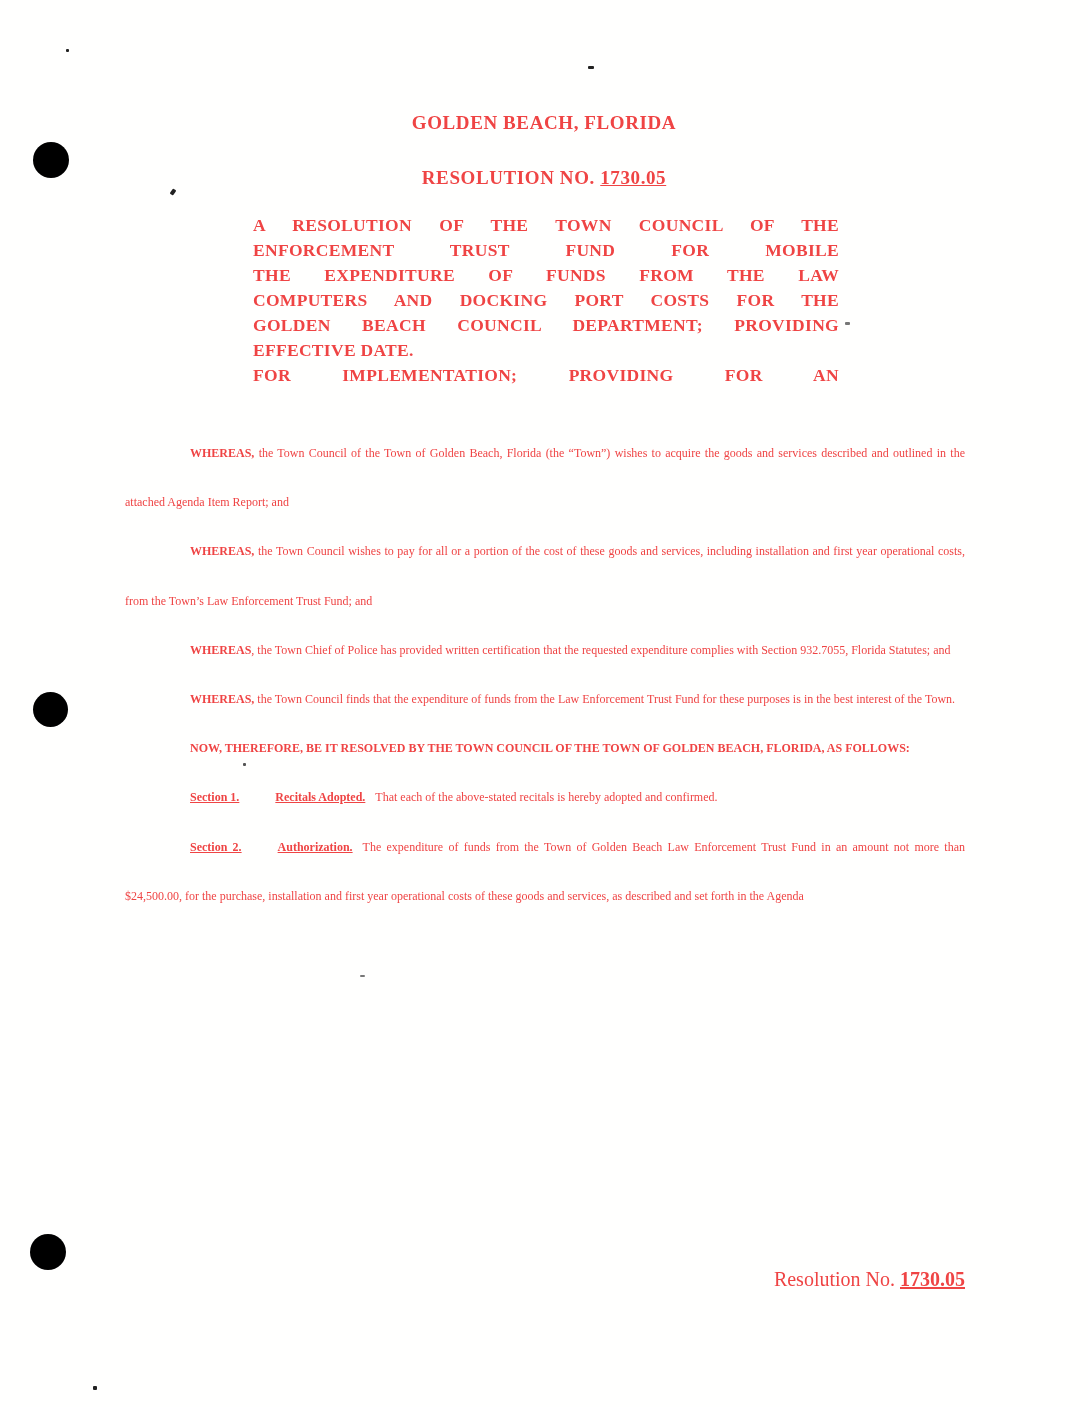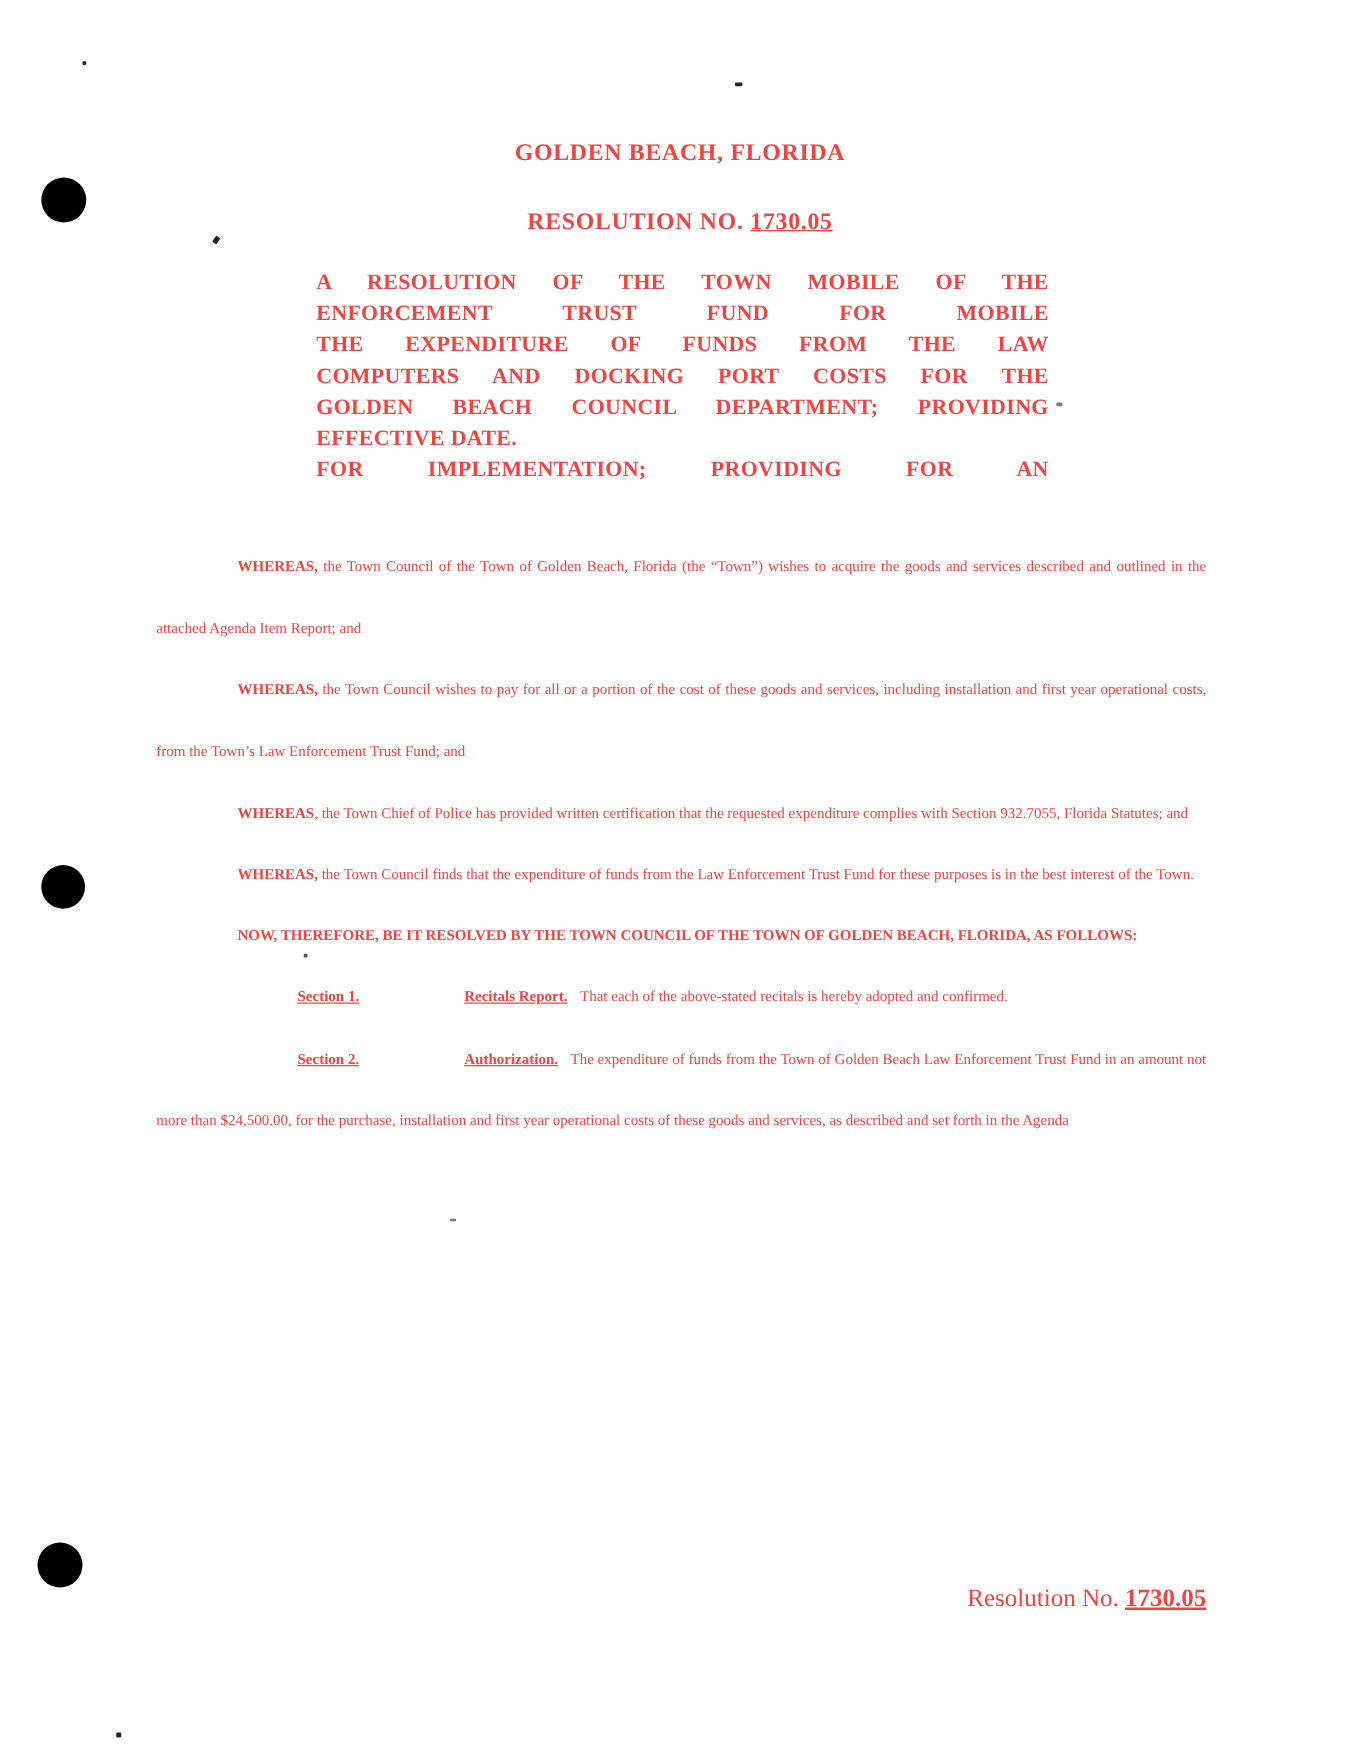--- a/index.html
+++ b/index.html
@@ -39,21 +39,21 @@
 
   
   .body-text {
     position: absolute; top: 429px; left: 125px; width: 840px;
     font-size: 12px; line-height: 49.2px;
     text-align: justify;
   }
   .par { text-indent: 65px; }
   .allbold { font-weight: bold; }
   .lead { font-weight: bold; }
-  .section-num, .section-head { font-weight: bold; text-decoration: underline; margin-left: 48px; }
+  .section-num, .section-head { font-weight: bold; text-decoration: underline; }
   .sec-gap { display: inline-block; width: 36px; }
   .head-gap { display: inline-block; width: 10px; }
 
   .footer {
     position: absolute; top: 1268px; left: 125px; width: 840px;
     text-align: right; font-size: 20px;
   }
   .footer .num { font-weight: bold; text-decoration: underline; }
 </style>
 </head>
@@ -71,40 +71,40 @@
   <div class="speck" style="left:243px; top:763px; width:3px; height:3px; background:#555;"></div>
   <div class="speck" style="left:360px; top:975px; width:5px; height:2px; background:#777;"></div>
   <div class="speck" style="left:93px; top:1386px; width:4px; height:4px;"></div>
 
   <div class="doc-header">
     <div>GOLDEN BEACH, FLORIDA</div>
     <div class="res-line"><span>RESOLUTION NO. </span><span class="underlined">1730.05</span></div>
   </div>
 
   <div class="title-block">
-    <div class="title-line">A RESOLUTION OF THE TOWN MOBILE OF THE</div>
+    <div class="title-line">A RESOLUTION OF THE TOWN COUNCIL OF THE</div>
     <div class="title-line">ENFORCEMENT TRUST FUND FOR MOBILE</div>
     <div class="title-line">THE EXPENDITURE OF FUNDS FROM THE LAW</div>
     <div class="title-line">COMPUTERS AND DOCKING PORT COSTS FOR THE</div>
     <div class="title-line">GOLDEN BEACH COUNCIL DEPARTMENT; PROVIDING</div>
     <div class="title-line last">EFFECTIVE DATE.</div>
     <div class="title-line">FOR IMPLEMENTATION; PROVIDING FOR AN</div>
   </div>
 
   <div class="body-text">
     <p class="par"><b class="lead">WHEREAS,</b><span> the Town Council of the Town of Golden Beach, Florida (the “Town”) wishes to acquire the goods and services described and outlined in the attached Agenda Item Report; and</span></p>
 
     <p class="par"><b class="lead">WHEREAS,</b><span> the Town Council wishes to pay for all or a portion of the cost of these goods and services, including installation and first year operational costs, from the Town’s Law Enforcement Trust Fund; and</span></p>
 
     <p class="par"><b class="lead">WHEREAS</b><span>, the Town Chief of Police has provided written certification that the requested expenditure complies with Section 932.7055, Florida Statutes; and</span></p>
 
     <p class="par"><b class="lead">WHEREAS,</b><span> the Town Council finds that the expenditure of funds from the Law Enforcement Trust Fund for these purposes is in the best interest of the Town.</span></p>
 
     <p class="par allbold">NOW, THEREFORE, BE IT RESOLVED BY THE TOWN COUNCIL OF THE TOWN OF GOLDEN BEACH, FLORIDA, AS FOLLOWS:</p>
 
-    <p class="par"><span class="section-num">Section 1.</span><span class="sec-gap"></span><span class="section-head">Recitals Report.</span><span class="head-gap"></span><span>That each of the above-stated recitals is hereby adopted and confirmed.</span></p>
+    <p class="par"><span class="section-num">Section 1.</span><span class="sec-gap"></span><span class="section-head">Recitals Adopted.</span><span class="head-gap"></span><span>That each of the above-stated recitals is hereby adopted and confirmed.</span></p>
 
     <p class="par"><span class="section-num">Section 2.</span><span class="sec-gap"></span><span class="section-head">Authorization.</span><span class="head-gap"></span><span>The expenditure of funds from the Town of Golden Beach Law Enforcement Trust Fund in an amount not more than $24,500.00, for the purchase, installation and first year operational costs of these goods and services, as described and set forth in the Agenda</span></p>
   </div>
 
   <div class="footer"><span>Resolution No. </span><span class="num">1730.05</span></div>
 
 </div>
 
 </body></html>

